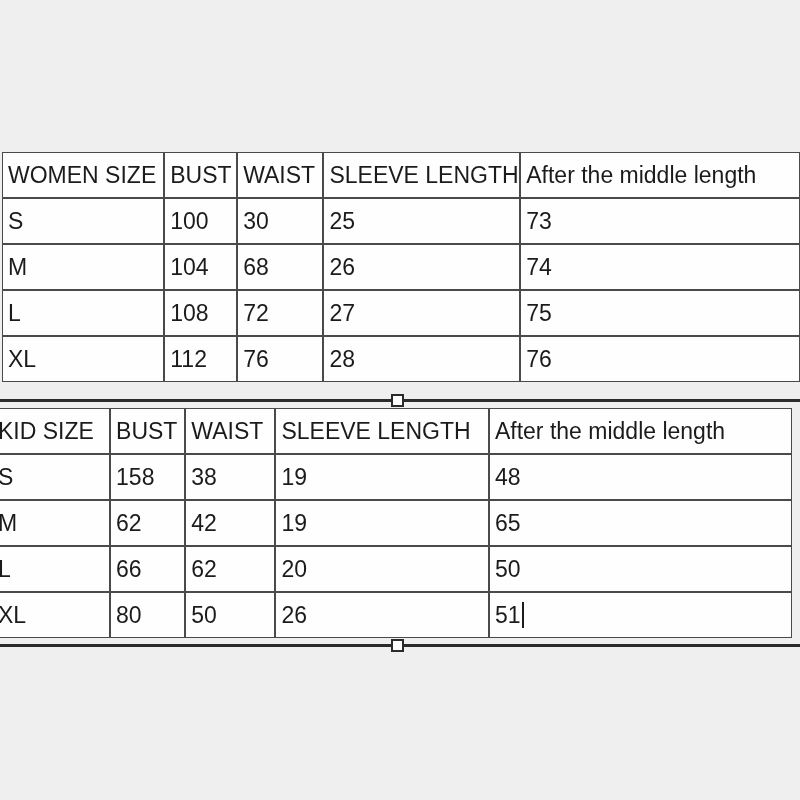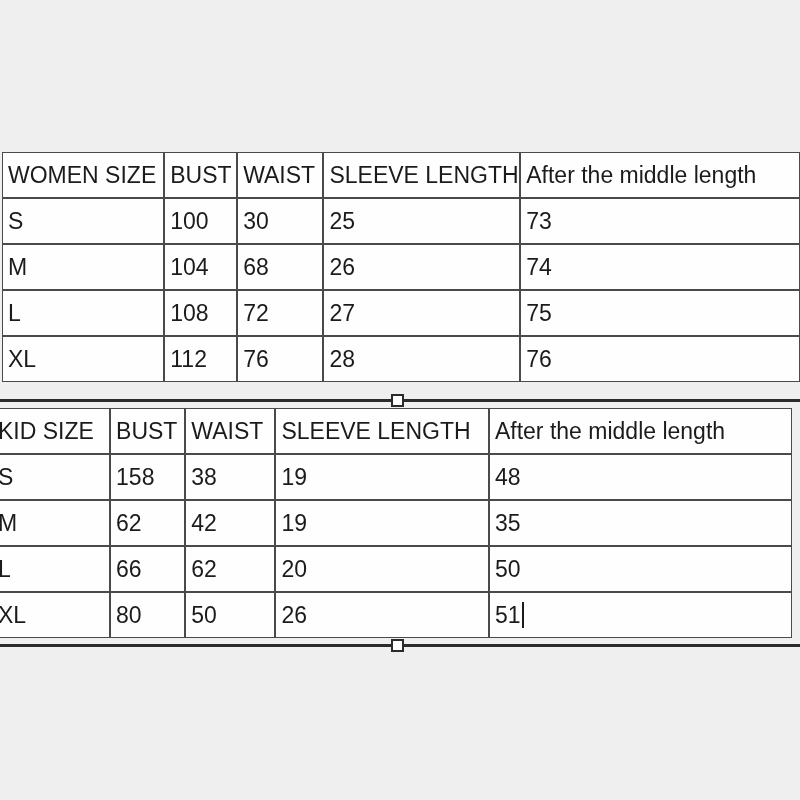--- a/index.html
+++ b/index.html
@@ -164,21 +164,21 @@
         <td>38</td>
         <td>19</td>
         <td>48</td>
       </tr>
 
       <tr>
         <td>M</td>
         <td>62</td>
         <td>42</td>
         <td>19</td>
-        <td>35</td>
+        <td>65</td>
       </tr>
 
       <tr>
         <td>L</td>
         <td>66</td>
         <td>62</td>
         <td>20</td>
         <td>50</td>
       </tr>
 

